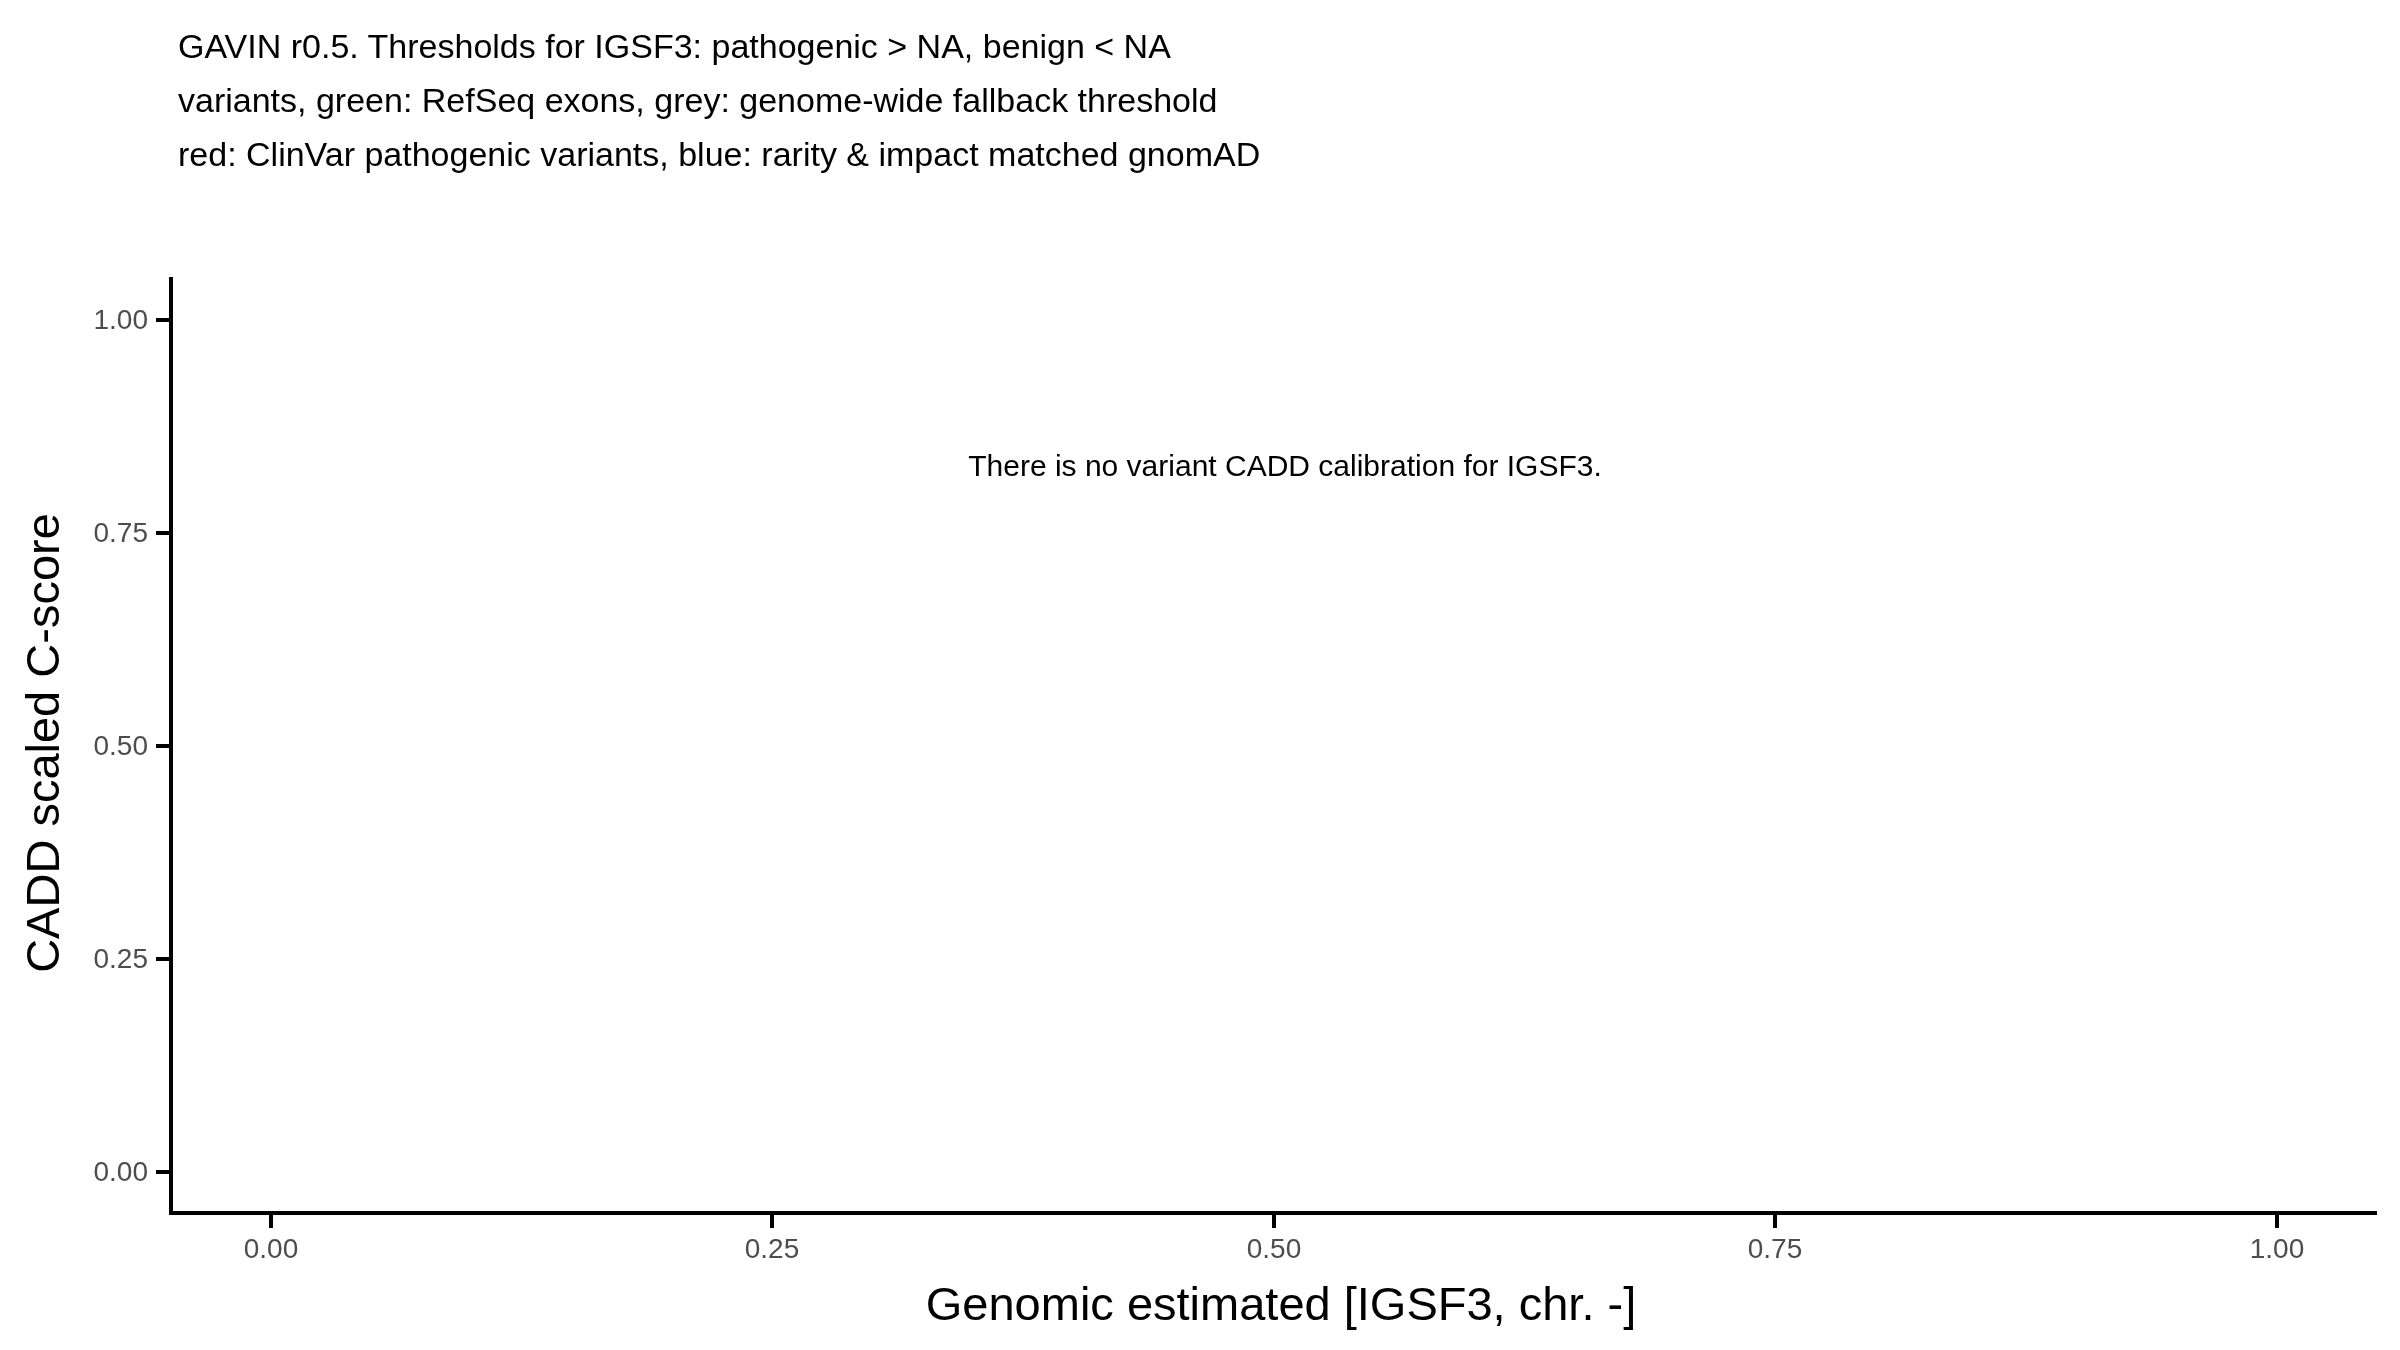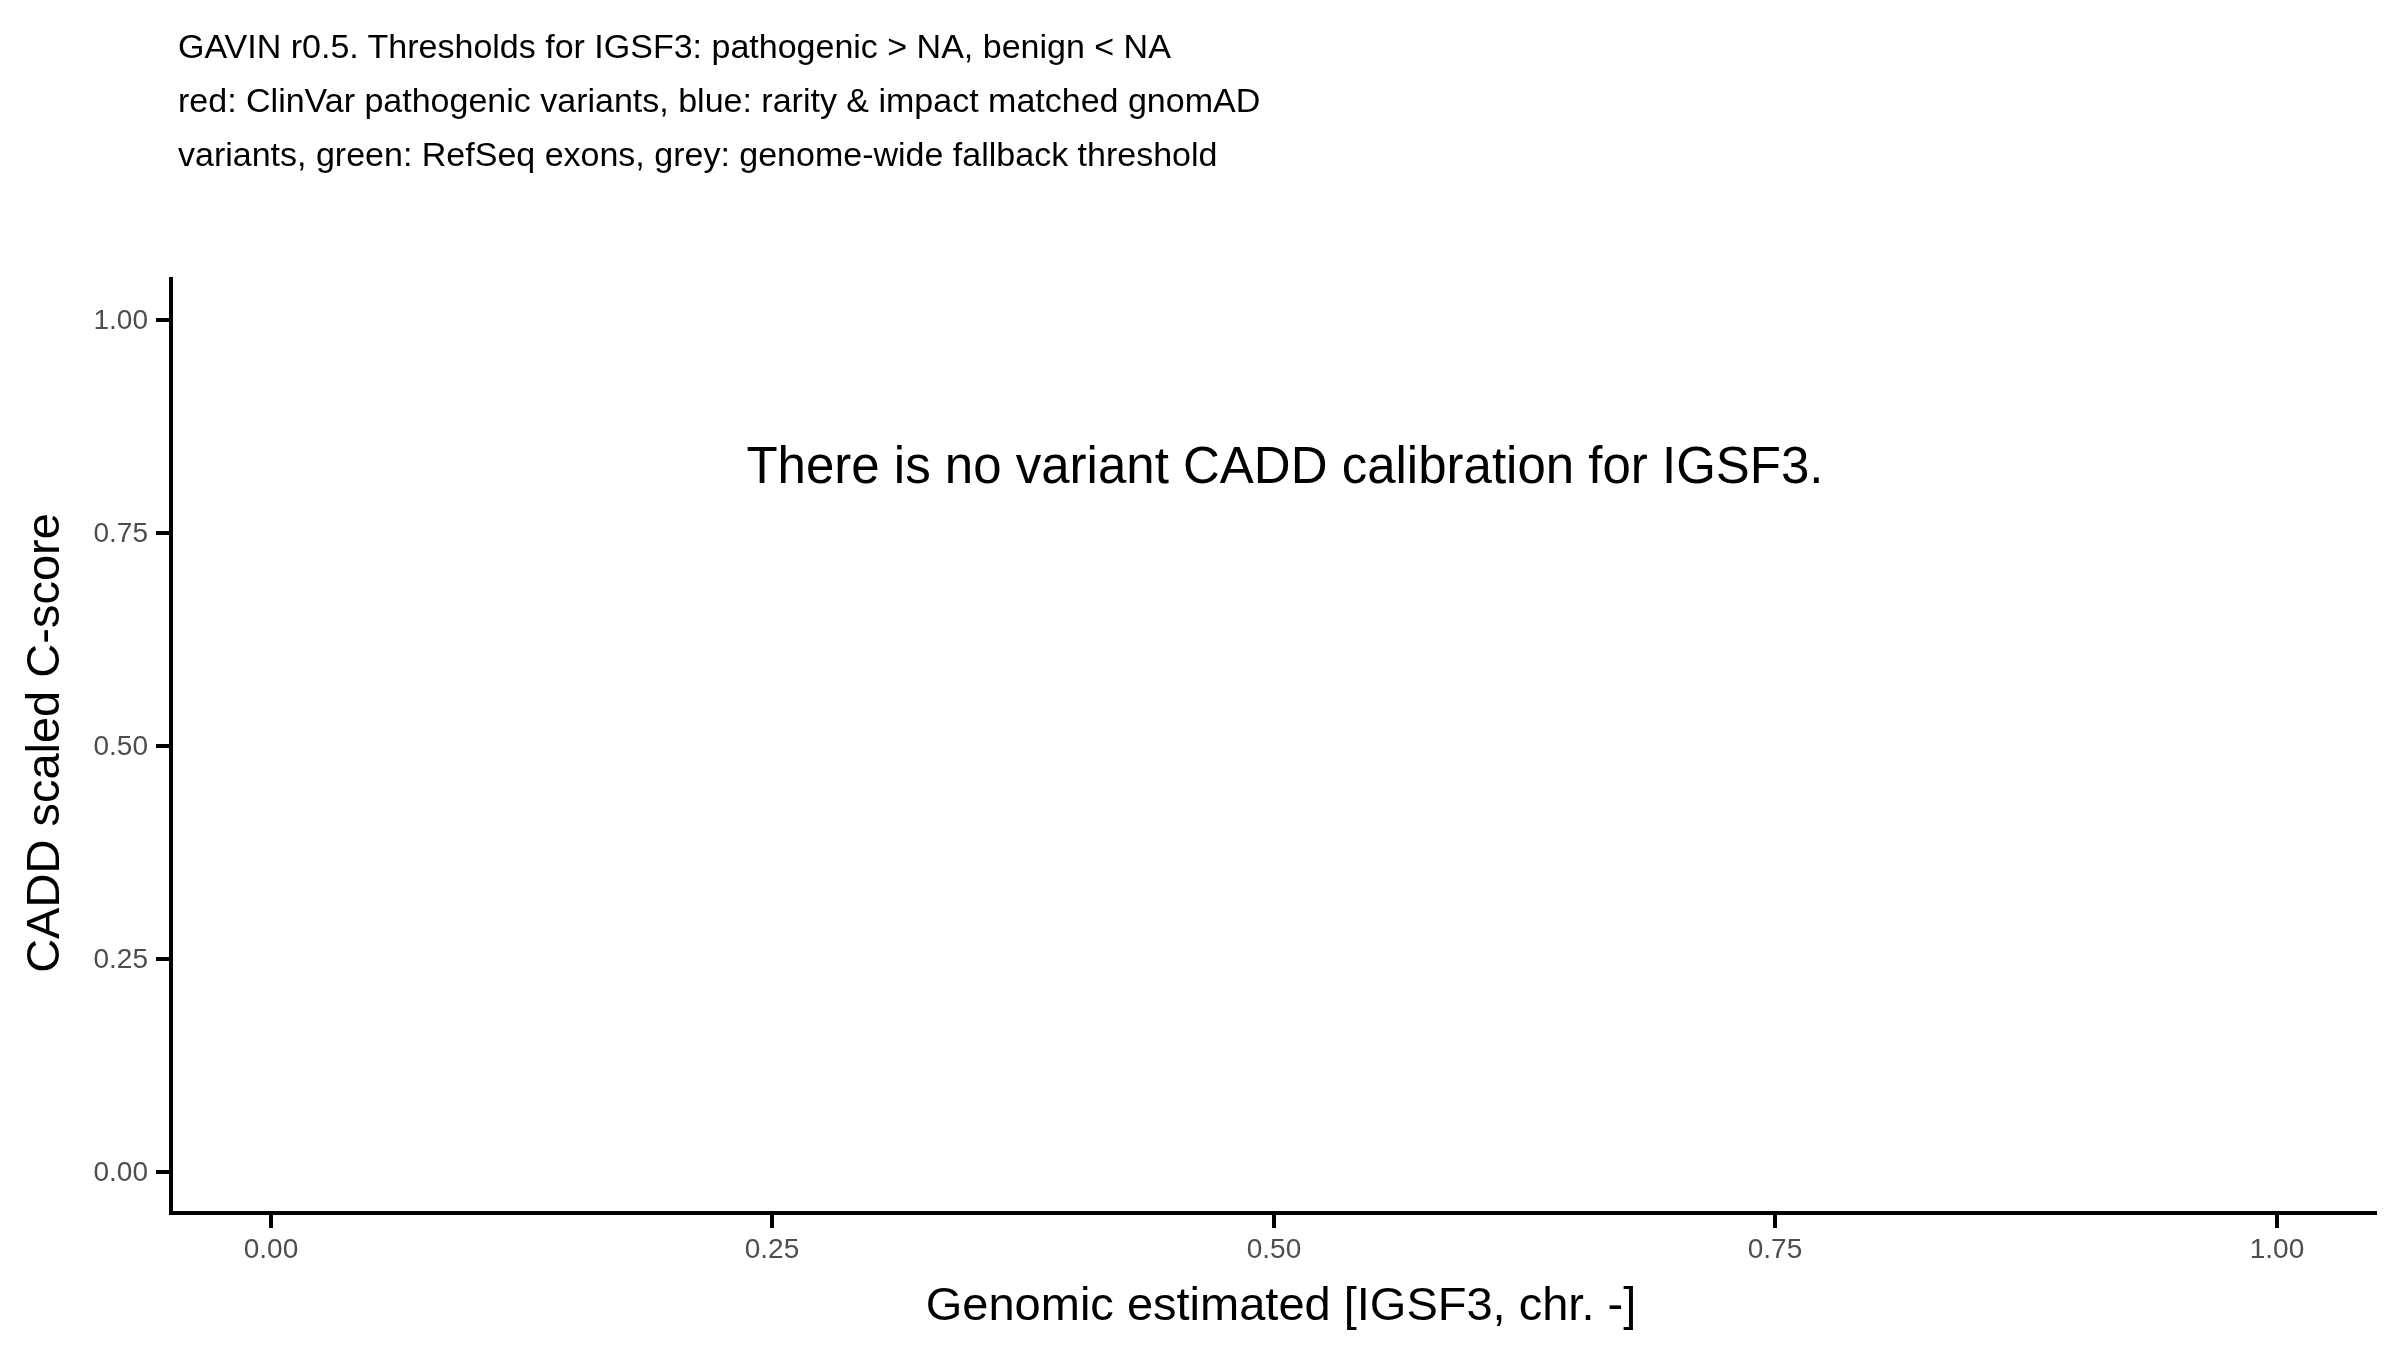--- a/index.html
+++ b/index.html
@@ -59,35 +59,35 @@
     top: 743px;
     transform: translate(-50%, -50%) rotate(-90deg);
   }
 
   
   #panel-annotation {
     left: 1285px;
     top: 433px;
     transform: translateX(-50%);
     text-align: center;
-    font-size: 51px;
+    font-size: 30px;
     line-height: 66px;
     color: #000000;
     white-space: nowrap;
   }
 </style>
 </head>
 <body>
 
 <div id="canvas">
 
   <div id="plot-title" class="abs">
     <div>GAVIN r0.5. Thresholds for IGSF3: pathogenic &gt; NA, benign &lt; NA</div>
+    <div>variants, green: RefSeq exons, grey: genome-wide fallback threshold</div>
     <div>red: ClinVar pathogenic variants, blue: rarity &amp; impact matched gnomAD</div>
-    <div>variants, green: RefSeq exons, grey: genome-wide fallback threshold</div>
   </div>
 
   <div id="y-axis-line" class="abs axis-line"></div>
   <div id="x-axis-line" class="abs axis-line"></div>
 
   <div class="abs tick ytick" style="top:318px"></div>
   <div class="abs tick ytick" style="top:531px"></div>
   <div class="abs tick ytick" style="top:744px"></div>
   <div class="abs tick ytick" style="top:957px"></div>
   <div class="abs tick ytick" style="top:1170px"></div>

